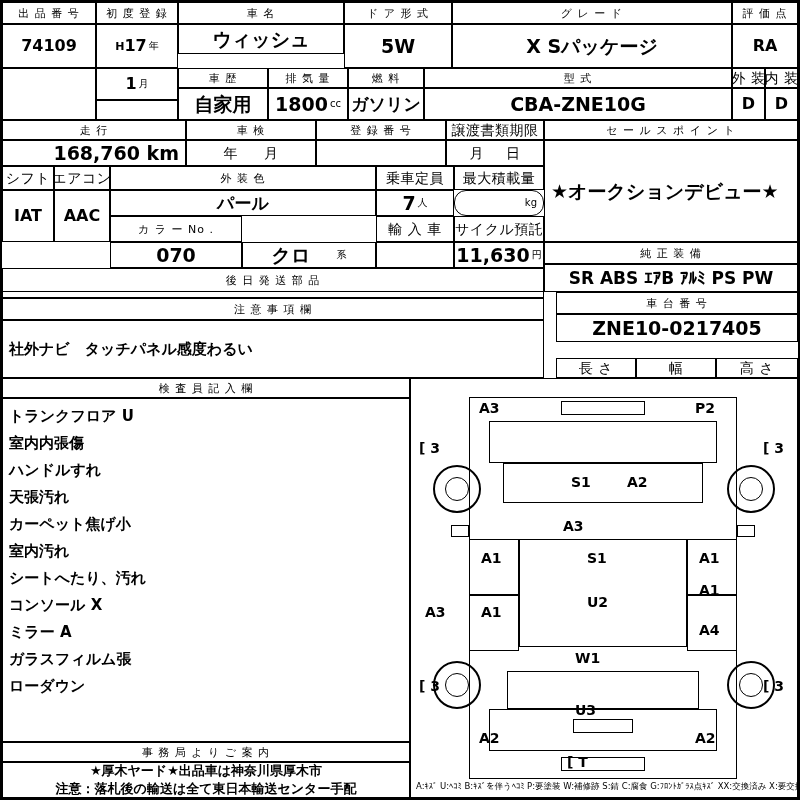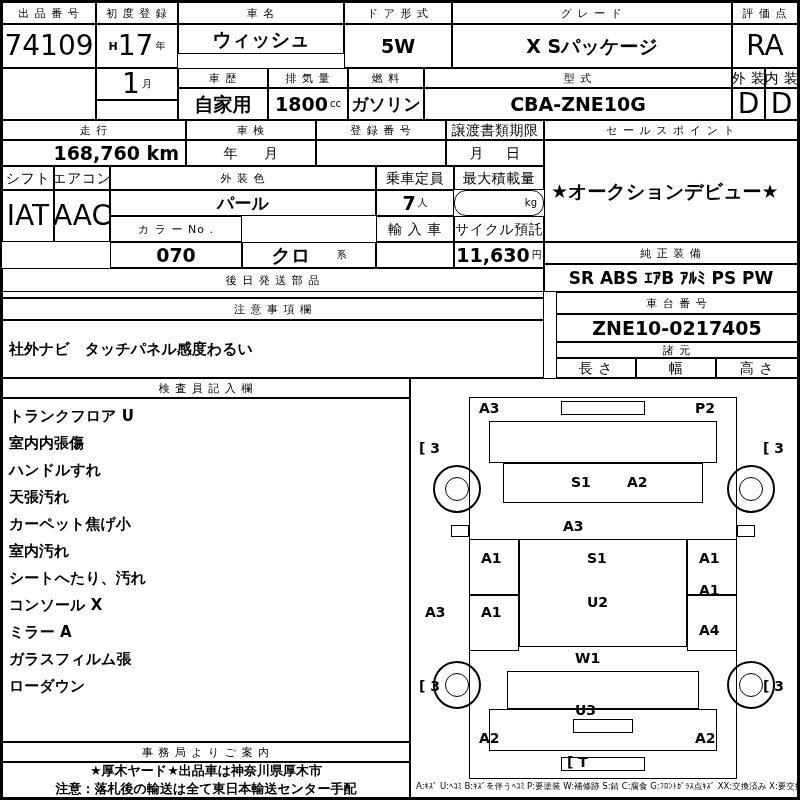--- a/index.html
+++ b/index.html
@@ -24,21 +24,21 @@
     display: flex;
     align-items: center;
     justify-content: center;
     overflow: hidden;
     white-space: nowrap;
     line-height: 1;
   }
   .lbl { font-size: 11px; letter-spacing: 1px; }
   .lbl-sm { font-size: 14px; letter-spacing: 0.5px; }
   .val { font-size: 19px; font-weight: bold; }
-  .val-lg { font-size: 28px; font-weight: normal; }
+  .val-lg { font-size: 16px; font-weight: bold; }
   .val-md { font-size: 17px; font-weight: bold; }
   .left { justify-content: flex-start; padding-left: 6px; }
   .right { justify-content: flex-end; padding-right: 6px; }
   .col { flex-direction: column; }
   .sub { font-size: 10px; font-weight: normal; margin-left: 2px; }
   .sup { font-size: 11px; font-weight: bold; vertical-align: super; }
   .notes { font-size: 15px; font-weight: bold; padding-left: 6px; }
   .footer-line { font-size: 13px; font-weight: bold; }
   .legend { font-size: 8.5px; letter-spacing: 0px; }
   .inspect-item { font-size: 15px; font-weight: bold; padding-left: 6px; line-height: 1.02; }
@@ -154,21 +154,20 @@
 
   <div class="cell lbl" style="left:0;top:266px;width:542px;height:24px;">後 日 発 送 部 品</div>
   <div class="cell" style="left:0;top:290px;width:542px;height:6px;border-top:none;"></div>
 
   <div class="cell lbl" style="left:0;top:296px;width:542px;height:22px;">注 意 事 項 欄</div>
   <div class="cell notes left" style="left:0;top:318px;width:542px;height:58px;">社外ナビ　タッチパネル感度わるい</div>
 
   <div class="cell" style="left:542px;top:290px;width:12px;height:86px;border:none;"></div>
   <div class="cell lbl" style="left:554px;top:290px;width:242px;height:22px;">車 台 番 号</div>
   <div class="cell val" style="left:554px;top:312px;width:242px;height:28px;">ZNE10-0217405</div>
-  <div class="cell lbl" style="left:554px;top:340px;width:242px;height:16px;">諸 元</div>
   <div class="cell lbl-sm" style="left:554px;top:356px;width:80px;height:20px;">長 さ</div>
   <div class="cell lbl-sm" style="left:634px;top:356px;width:80px;height:20px;">幅</div>
   <div class="cell lbl-sm" style="left:714px;top:356px;width:82px;height:20px;">高 さ</div>
 
   <div class="cell lbl" style="left:0;top:376px;width:408px;height:20px;">検 査 員 記 入 欄</div>
   <div class="cell col" style="left:0;top:396px;width:408px;height:344px;align-items:flex-start;justify-content:flex-start;padding-top:4px;">
     <div class="inspect-item" style="height:27px;line-height:27px;">トランクフロア U</div>
     <div class="inspect-item" style="height:27px;line-height:27px;">室内内張傷</div>
     <div class="inspect-item" style="height:27px;line-height:27px;">ハンドルすれ</div>
     <div class="inspect-item" style="height:27px;line-height:27px;">天張汚れ</div>

